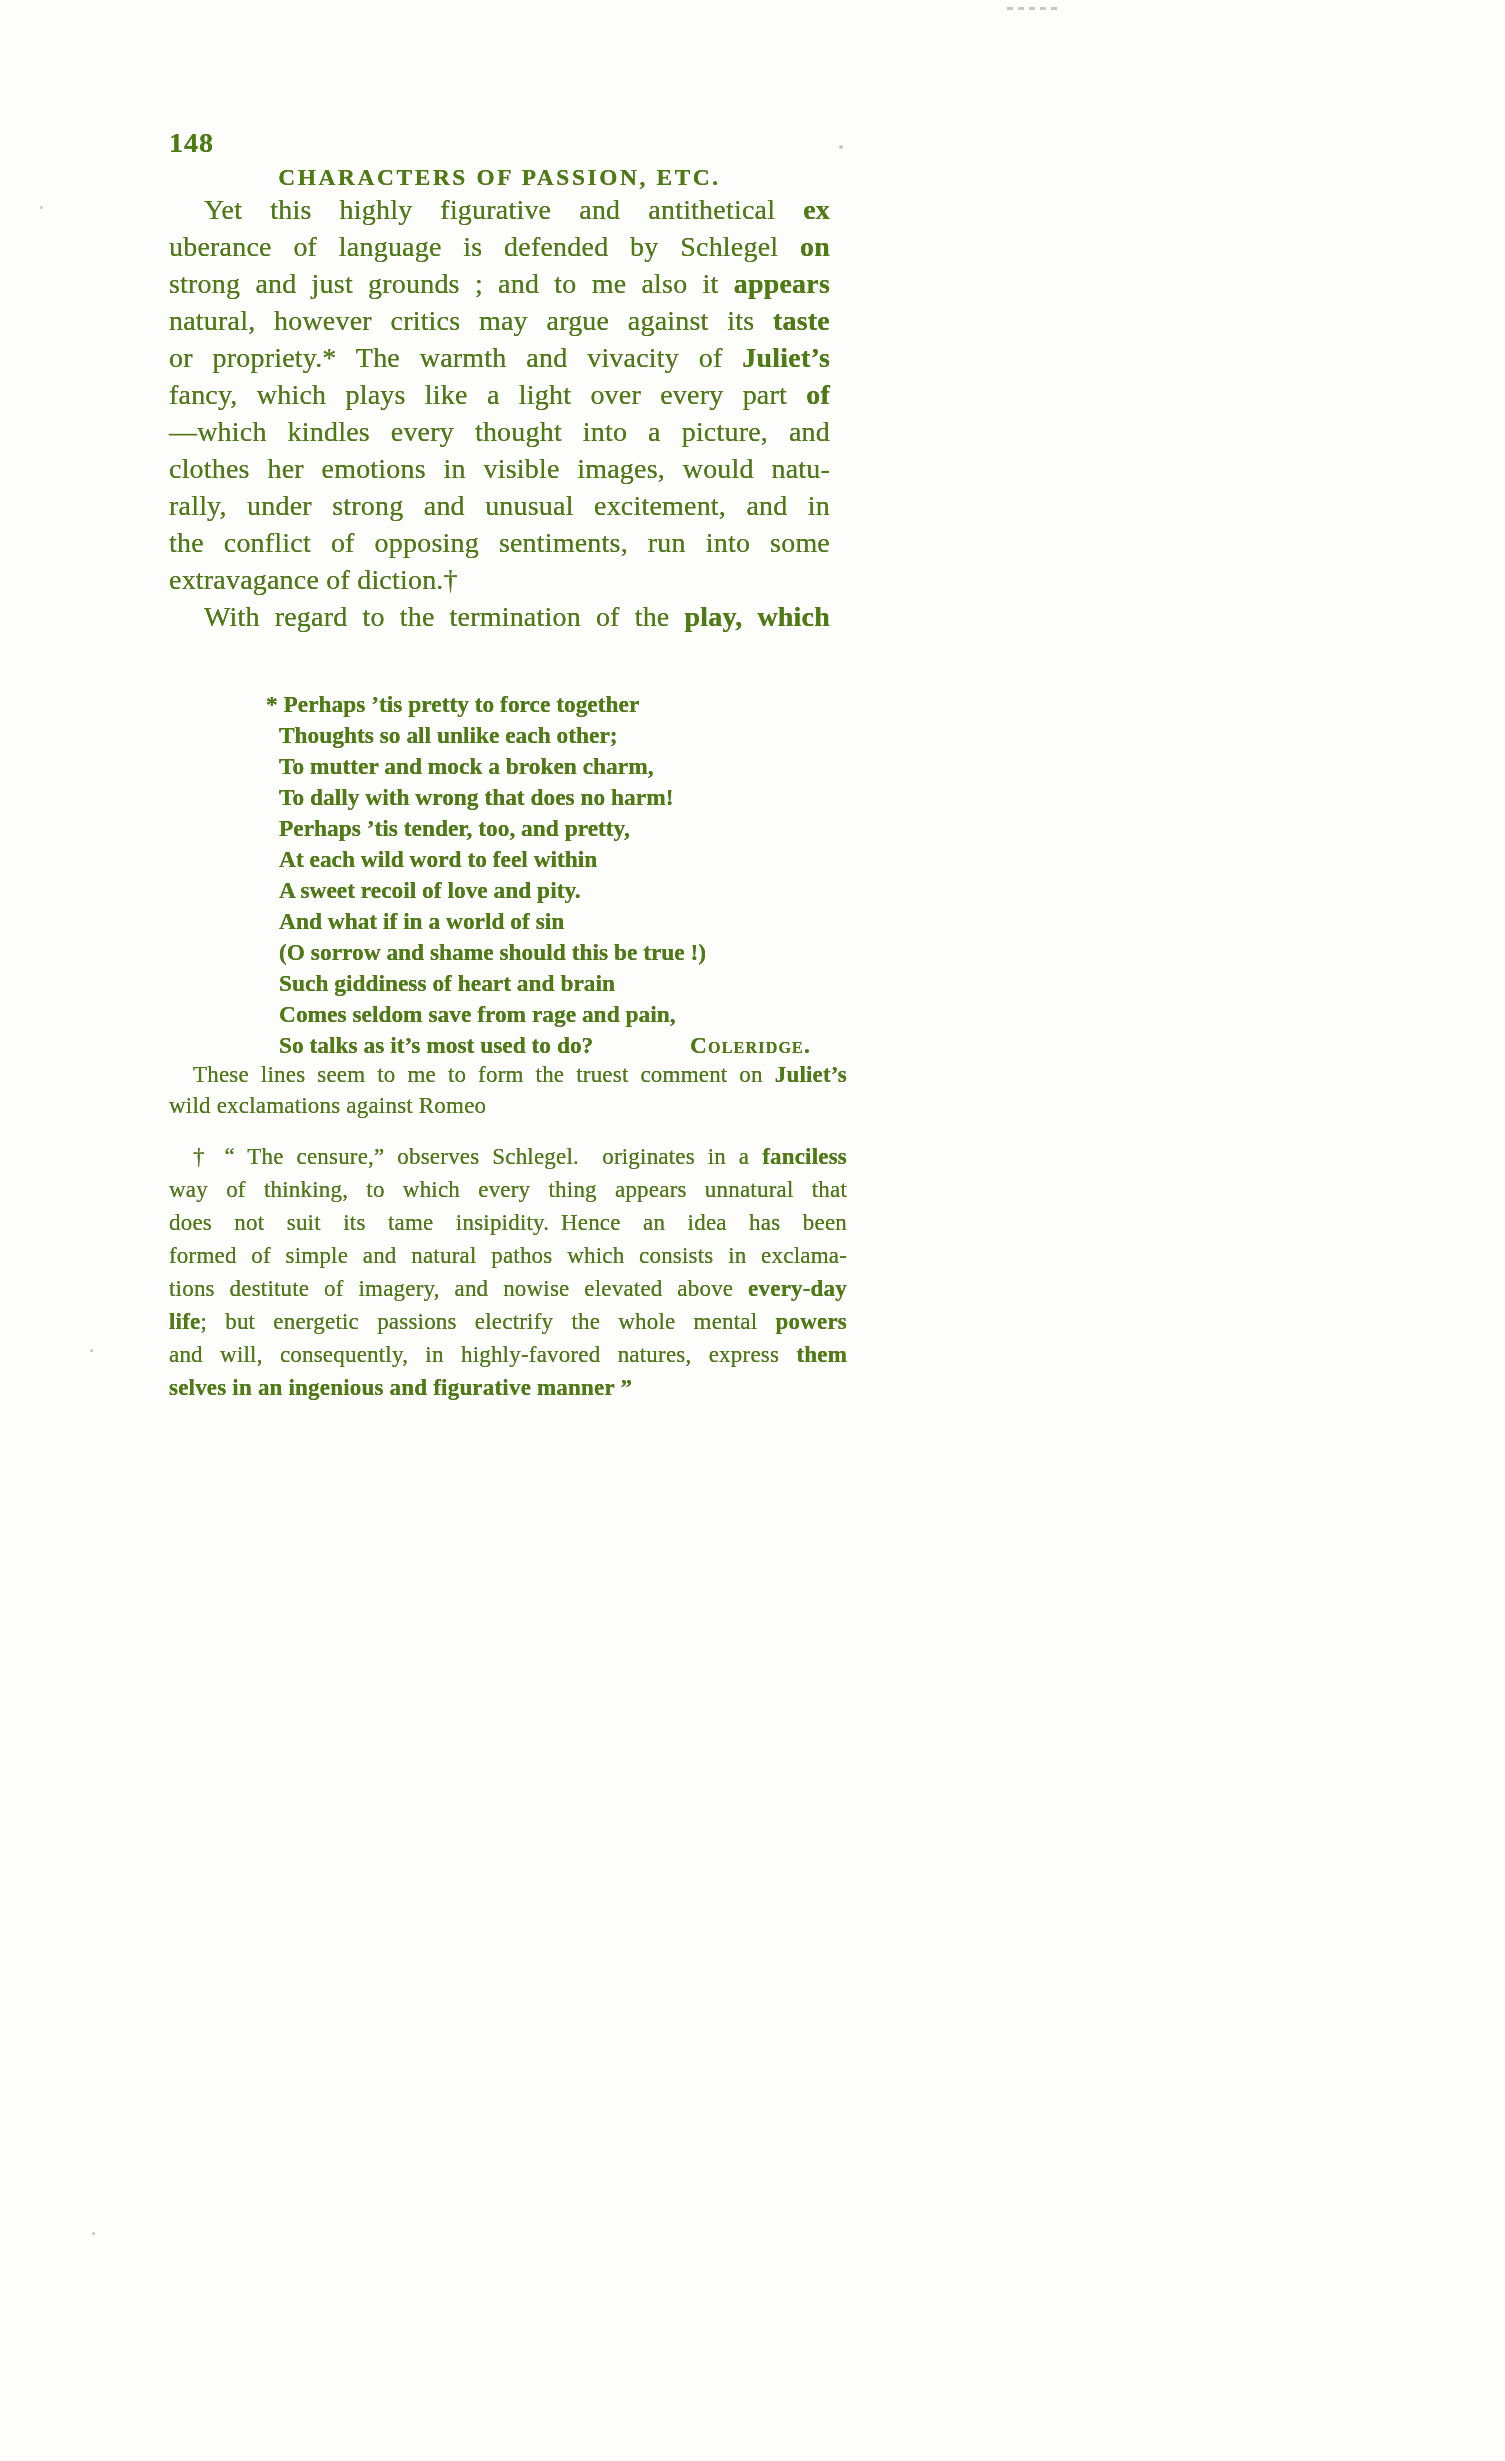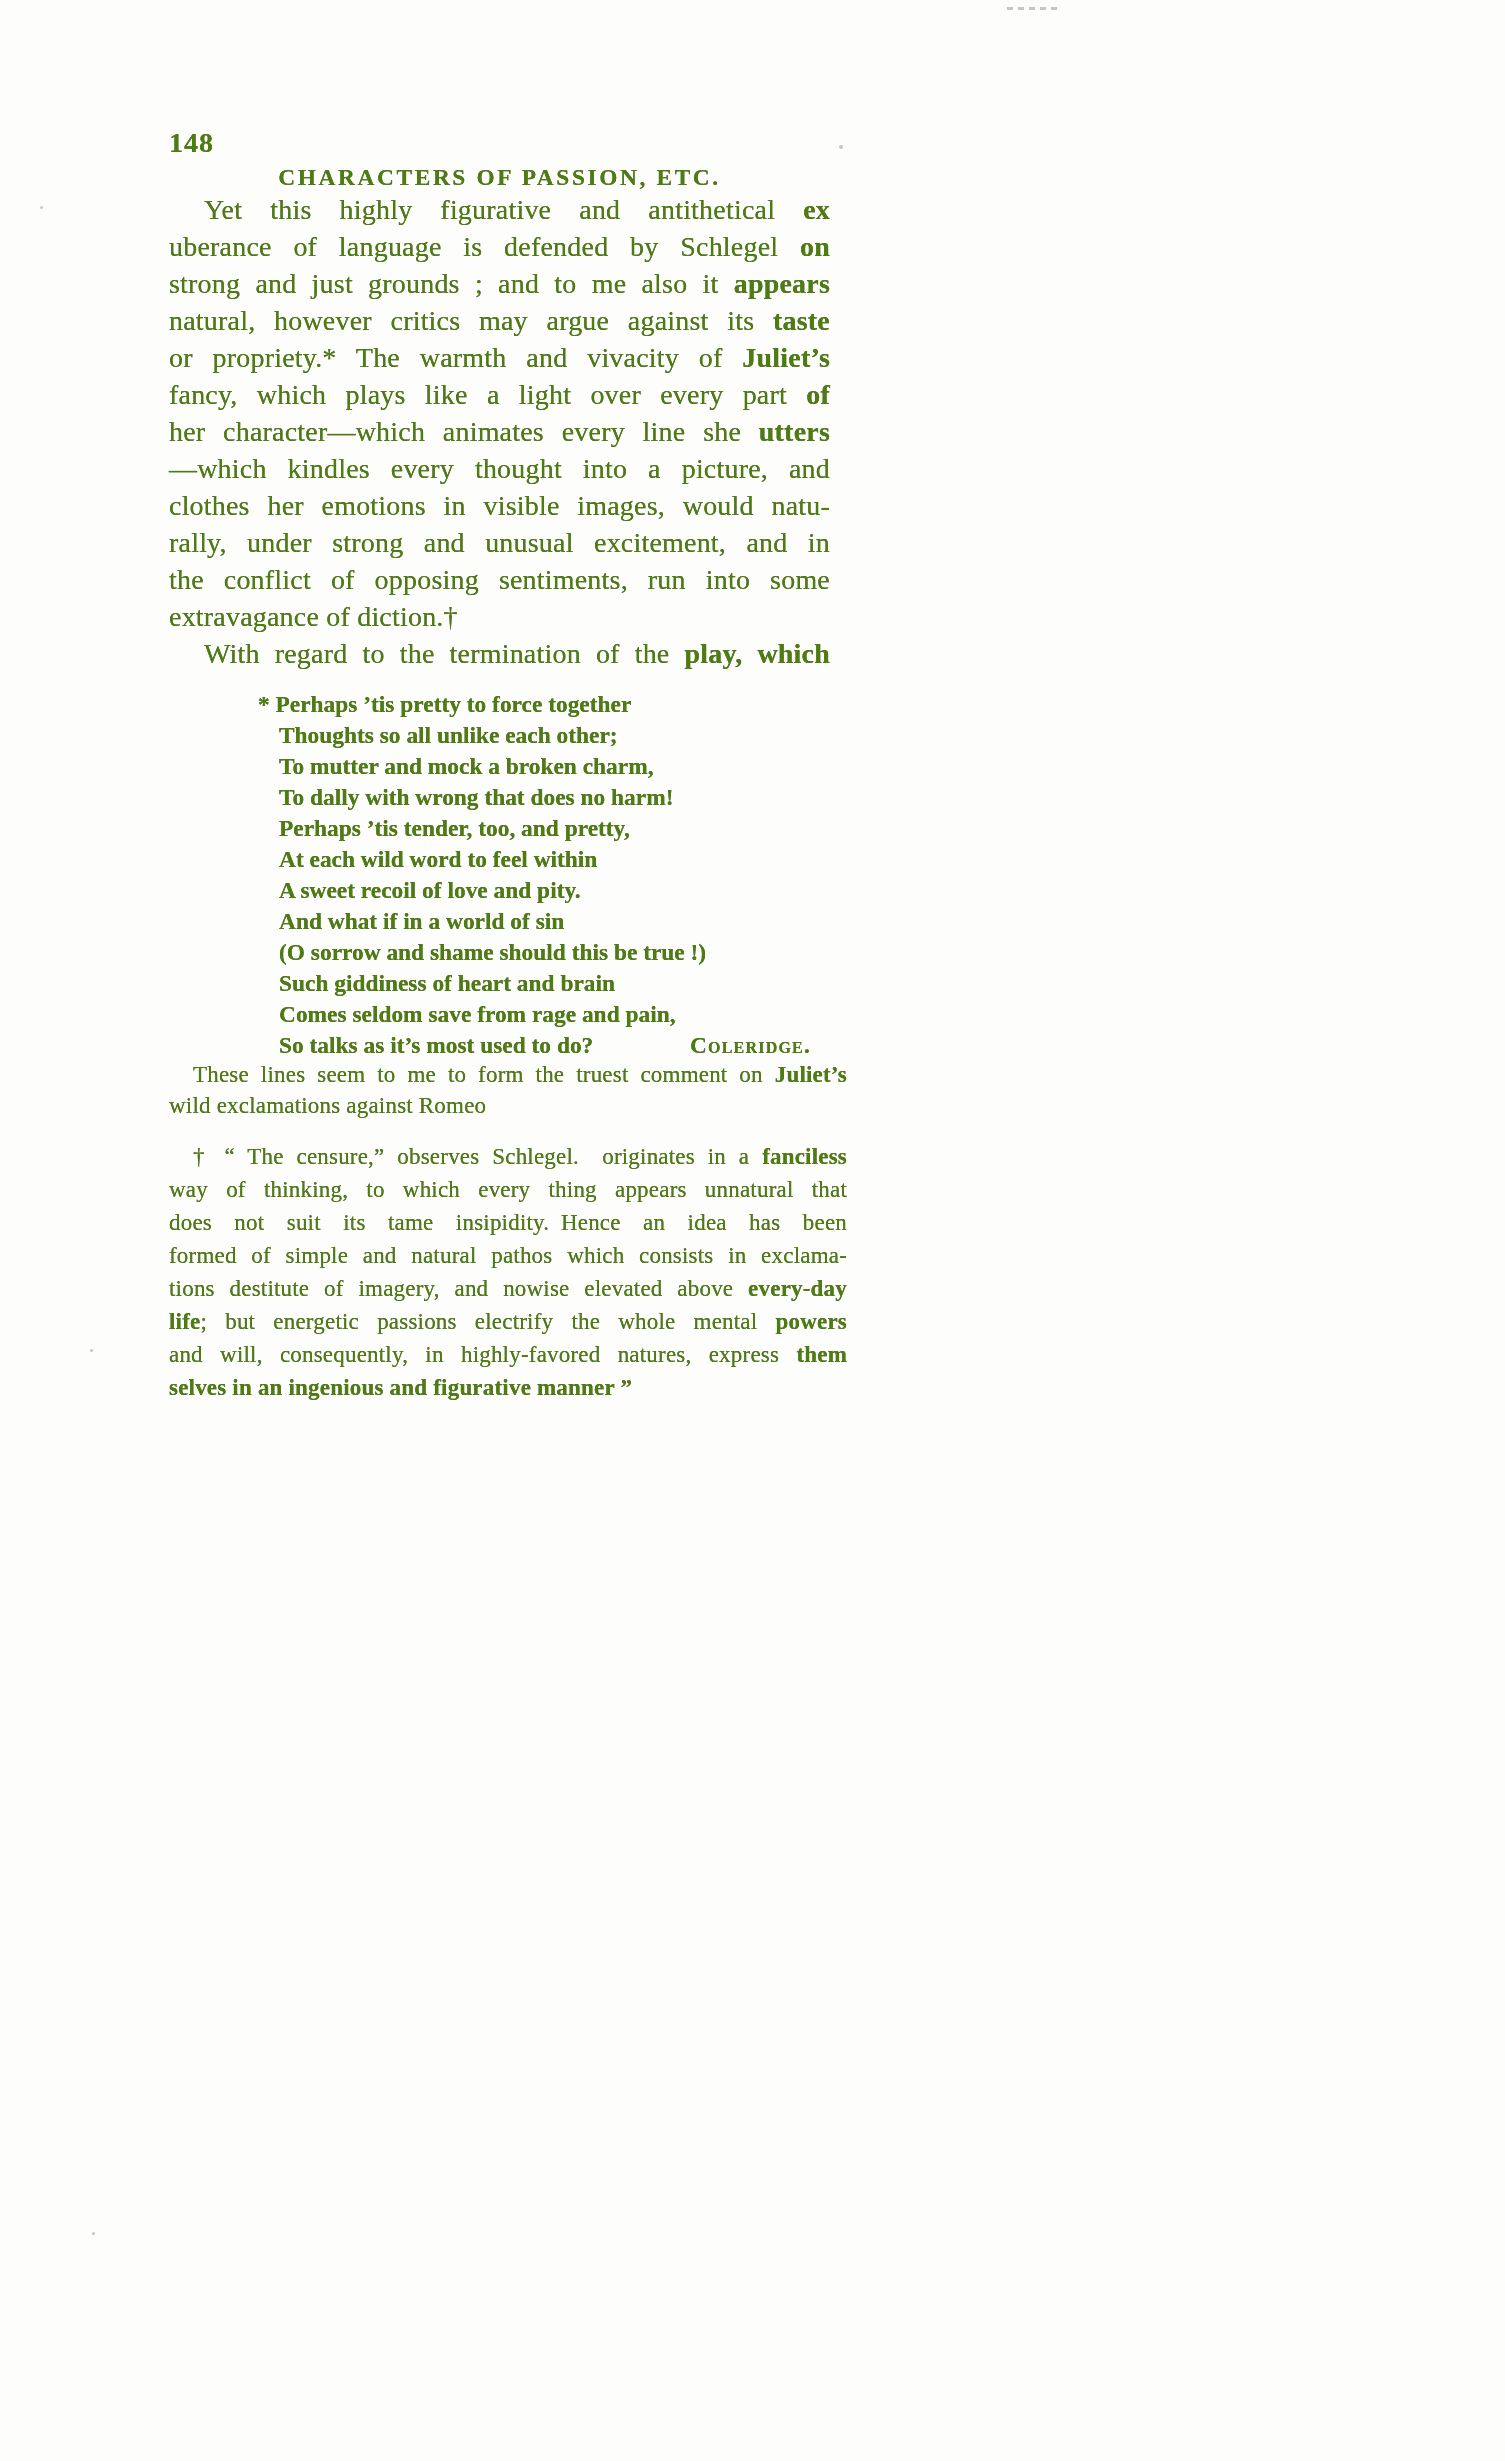--- a/index.html
+++ b/index.html
@@ -36,21 +36,21 @@
   .body-text .line.no-just { text-align: left; text-align-last: left; }
   .para1 > div:first-of-type { text-indent: 35px; }
   .para2 { text-indent: 35px; }
 
   
   .poem {
     position: absolute; top: 689px; left: 258px; width: 553px;
     font-size: 23.4px; line-height: 31px; font-weight: bold;
   }
   .poem-lines > div { margin-left: 21px; }
-  .poem-lines > div:first-of-type { margin-left: 0; }
+  .poem-lines > div:first-of-type { margin-left: 8px; }
   .poem-last { display: flex; margin-left: 21px; }
   .attribution { margin-left: auto; font-variant: small-caps; letter-spacing: 1.2px; }
 
   
   .note {
     position: absolute; left: 169px; width: 678px;
     font-size: 23px; letter-spacing: 0.2px;
   }
   .note1 { top: 1059px; line-height: 31px; }
   .note2 { top: 1140px; line-height: 33px; }
@@ -86,21 +86,20 @@
 
   <div class="body-text">
     <div class="para1">
 
     <div class="line">Yet this highly figurative and antithetical <b>ex</b></div>
         <div class="line">uberance of language is defended by Schlegel <b>on</b></div>
         <div class="line">strong and just grounds ; and to me also it <b>appears</b></div>
         <div class="line">natural, however critics may argue against its <b>taste</b></div>
         <div class="line">or propriety.* The warmth and vivacity of <b>Juliet’s</b></div>
         <div class="line">fancy, which plays like a light over every part <b>of</b></div>
-        <div class="line">her character—which animates every line she <b>utters</b></div>
         <div class="line">—which kindles every thought into a picture, and</div>
         <div class="line">clothes her emotions in visible images, would natu-</div>
         <div class="line">rally, under strong and unusual excitement, and in</div>
         <div class="line">the conflict of opposing sentiments, run into some</div>
         <div class="line no-just">extravagance of diction.†</div>
       </div>
     <div class="line para2">With regard to the termination of the <b>play, which</b></div>
   </div>
 
   <div class="poem">

